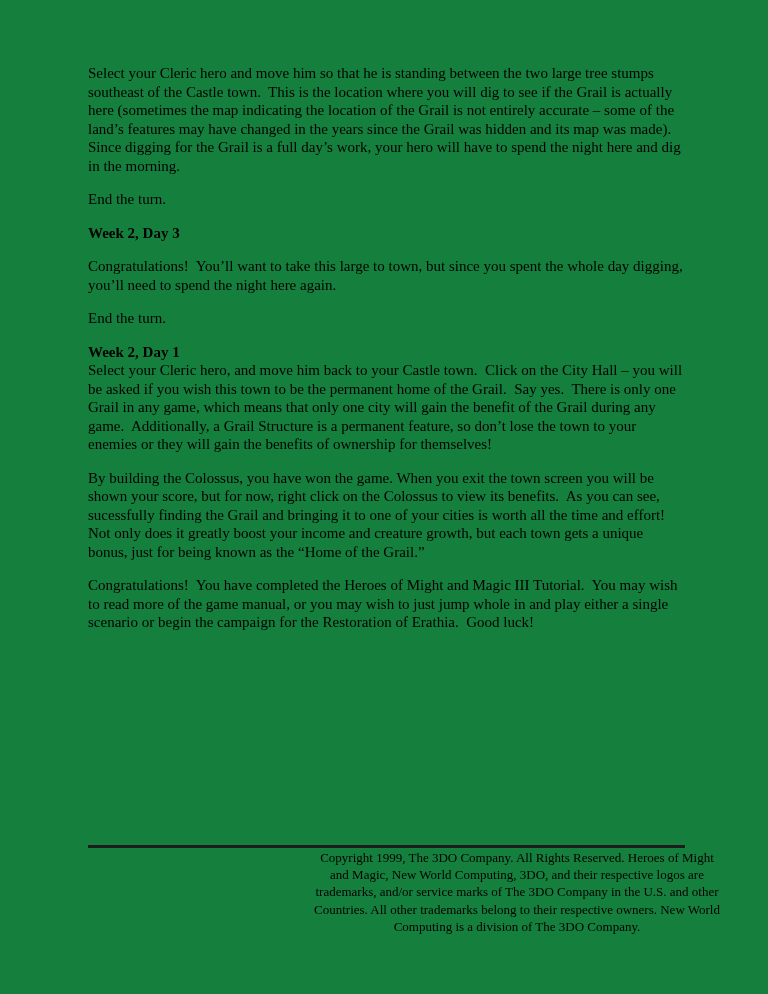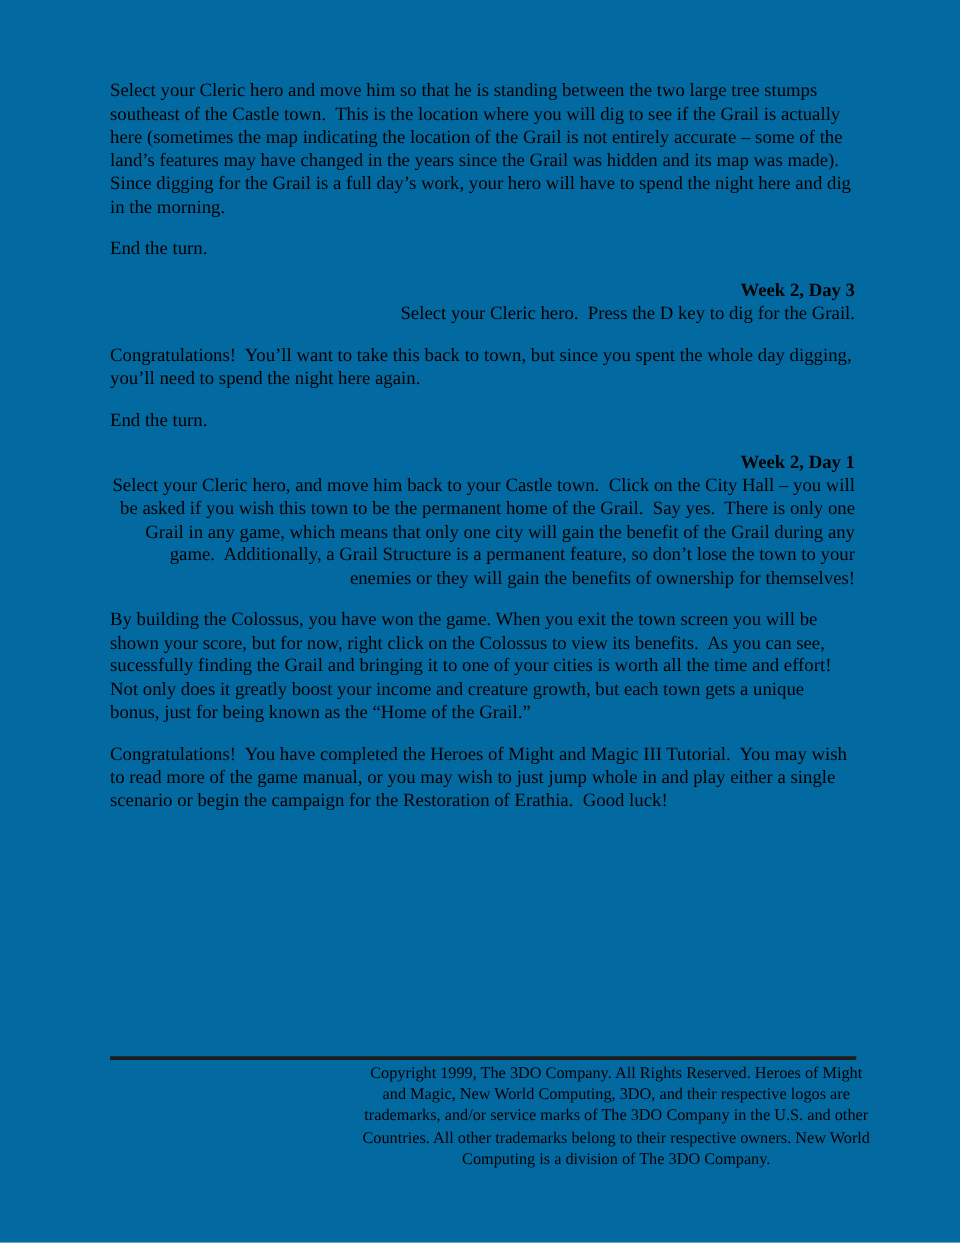--- a/index.html
+++ b/index.html
@@ -11,79 +11,78 @@
     width: 768px;
     height: 994px;
     position: relative;
     overflow: hidden;
     font-family: "Liberation Serif", "DejaVu Serif", serif;
     color: #000000;
   }
   .page {
     position: absolute;
     inset: 0;
-    background: #0369a1;
+    background: #15803d;
   }
   .doc-content {
     position: absolute;
     left: 88px;
     top: 64px;
     width: 596px;
     font-size: 15px;
     line-height: 18.5px;
   }
   .para {
     margin: 0 0 15px 0;
     white-space: pre-wrap;
   }
-  .section { white-space: normal; text-align: right; }
+  .section { white-space: normal; }
   .section .heading {
     display: block;
     font-weight: bold;
     white-space: pre-wrap;
   }
   .section .section-text {
     display: block;
     white-space: pre-wrap;
   }
   .footer-rule {
     position: absolute;
     left: 88px;
     top: 845px;
     width: 597px;
     height: 2.5px;
     background: #1c1c1c;
   }
   .footer-text {
     position: absolute;
-    left: 288px;
+    left: 312px;
     top: 849px;
     width: 410px;
     text-align: center;
     font-size: 13px;
     line-height: 17.2px;
   }
 </style>
 </head>
 <body>
 
 <div class="page">
 
   <div class="doc-content">
 
     <p class="para">Select your Cleric hero and move him so that he is standing between the two large tree stumps southeast of the Castle town.  This is the location where you will dig to see if the Grail is actually here (sometimes the map indicating the location of the Grail is not entirely accurate – some of the land’s features may have changed in the years since the Grail was hidden and its map was made).  Since digging for the Grail is a full day’s work, your hero will have to spend the night here and dig in the morning.</p>
 
     <p class="para">End the turn.</p>
 
     <div class="para section">
       <strong class="heading">Week 2, Day 3</strong>
-        <span class="section-text">Select your Cleric hero.  Press the D key to dig for the Grail.</span>
     </div>
 
-    <p class="para">Congratulations!  You’ll want to take this back to town, but since you spent the whole day digging, you’ll need to spend the night here again.</p>
+    <p class="para">Congratulations!  You’ll want to take this large to town, but since you spent the whole day digging, you’ll need to spend the night here again.</p>
 
     <p class="para">End the turn.</p>
 
     <div class="para section">
       <strong class="heading">Week 2, Day 1</strong>
         <span class="section-text">Select your Cleric hero, and move him back to your Castle town.  Click on the City Hall – you will be asked if you wish this town to be the permanent home of the Grail.  Say yes.  There is only one Grail in any game, which means that only one city will gain the benefit of the Grail during any game.  Additionally, a Grail Structure is a permanent feature, so don’t lose the town to your enemies or they will gain the benefits of ownership for themselves!</span>
     </div>
 
     <p class="para">By building the Colossus, you have won the game. When you exit the town screen you will be shown your score, but for now, right click on the Colossus to view its benefits.  As you can see, sucessfully finding the Grail and bringing it to one of your cities is worth all the time and effort! Not only does it greatly boost your income and creature growth, but each town gets a unique bonus, just for being known as the “Home of the Grail.”</p>
 

